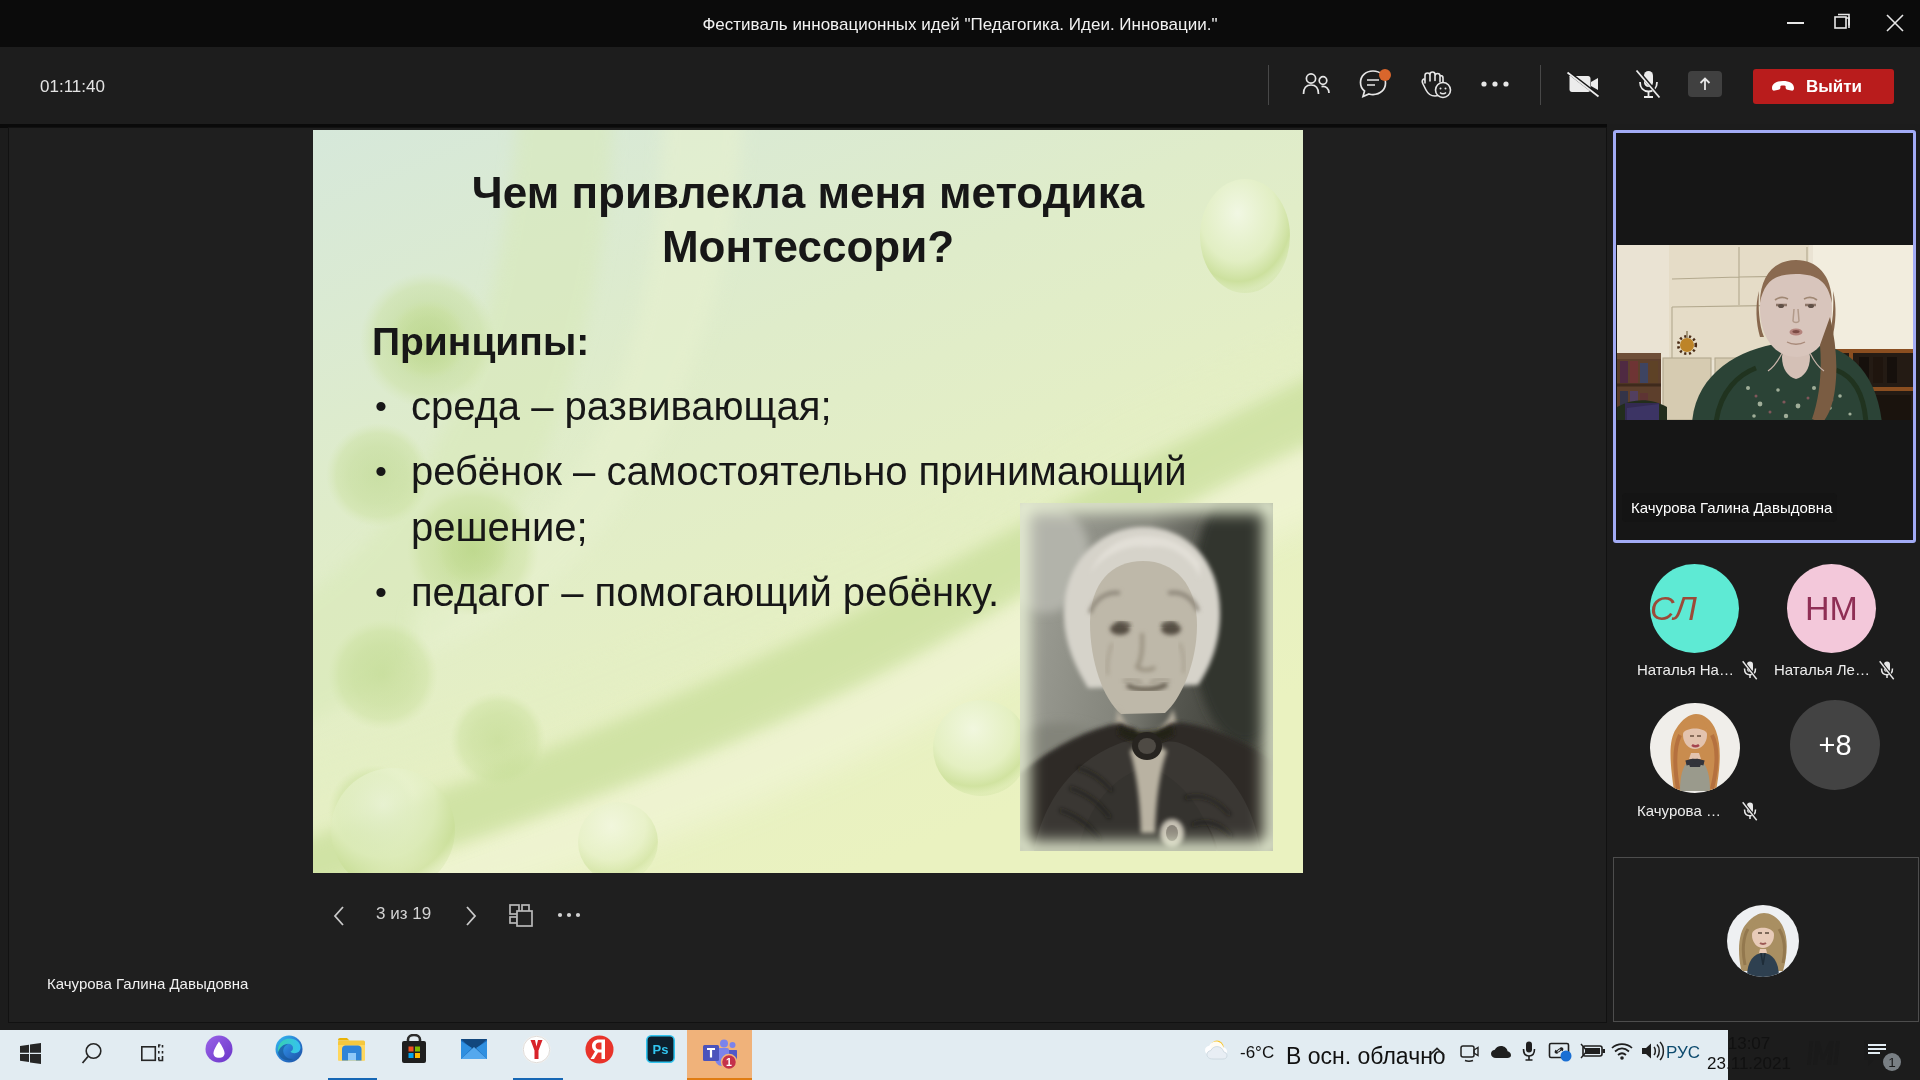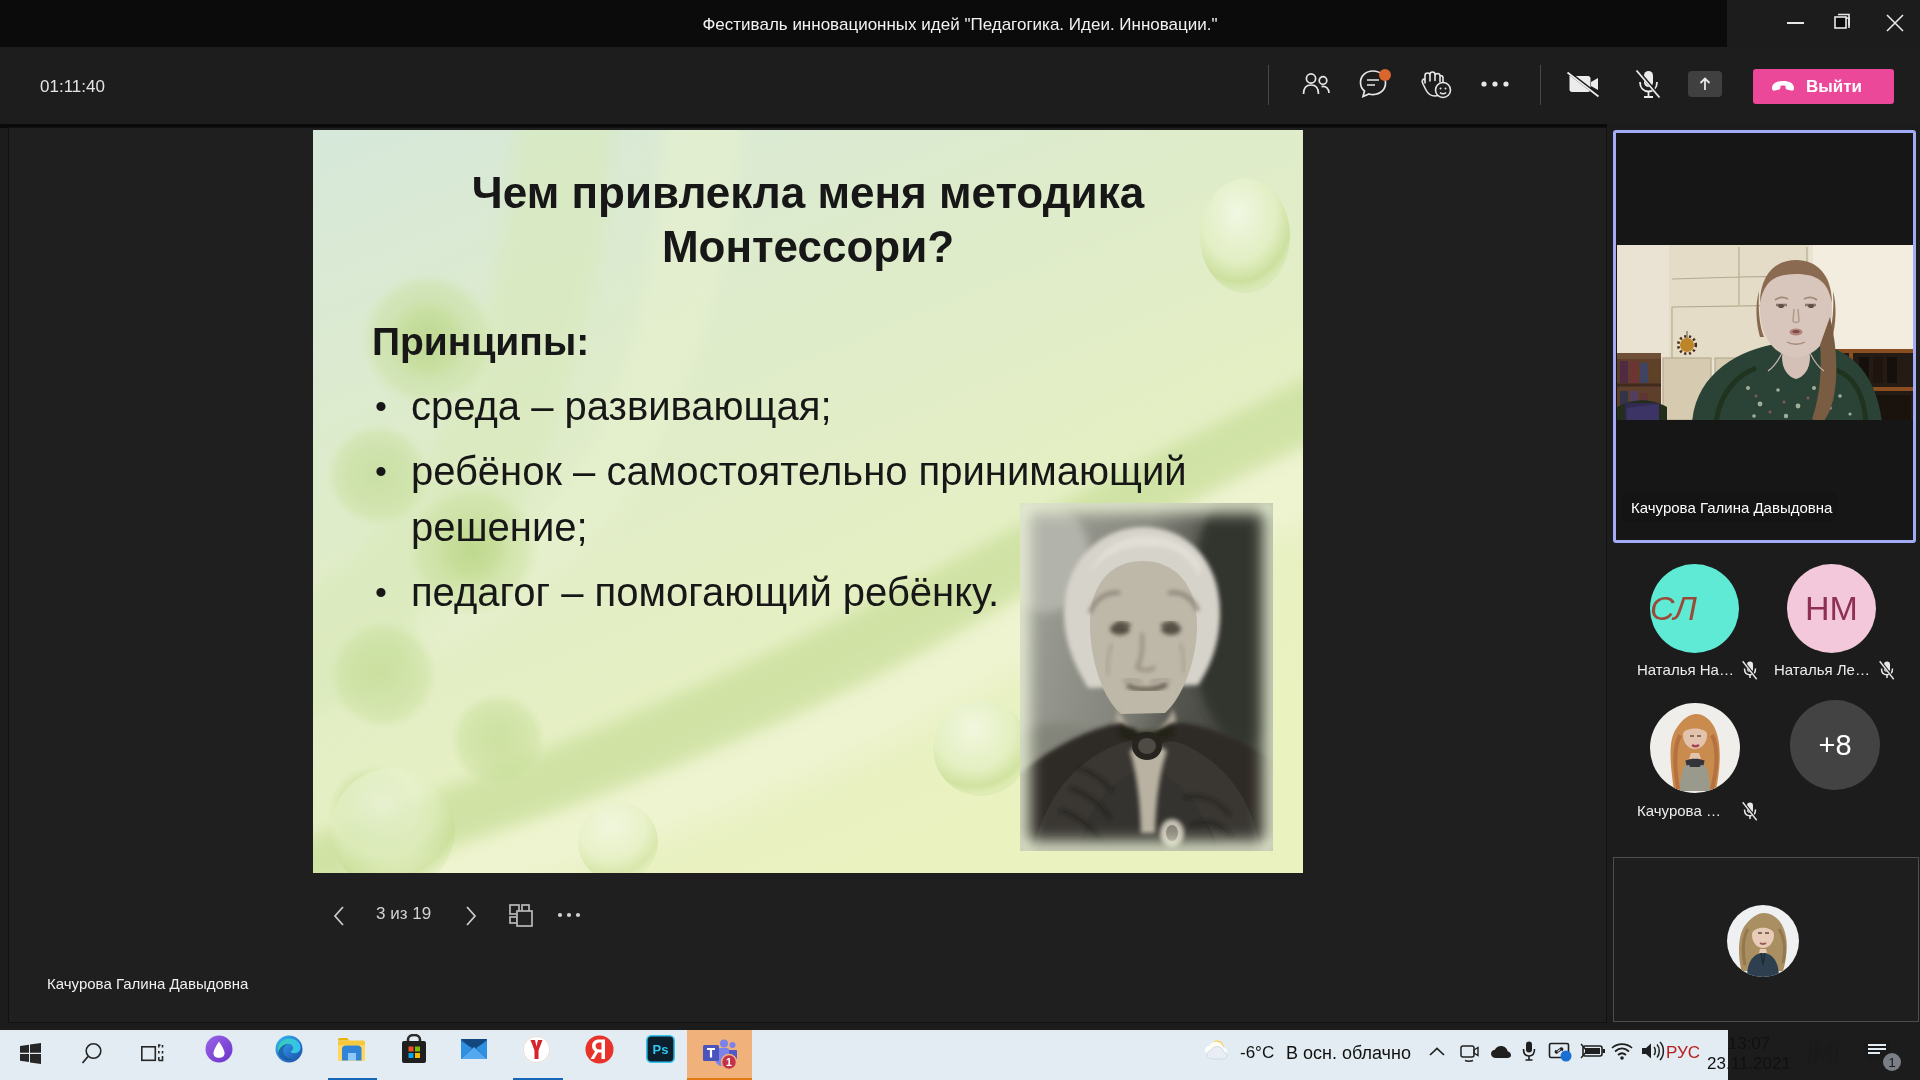--- a/index.html
+++ b/index.html
@@ -1,19 +1,19 @@
 <!DOCTYPE html>
 <html><head>
 <meta charset="utf-8">
 <style>
   * { margin:0; padding:0; box-sizing:border-box; }
   html,body { width:1920px; height:1080px; overflow:hidden; background:#1c1c1c;
     font-family:"Liberation Sans", sans-serif; }
   .abs { position:absolute; }
-  #titlebar { position:absolute; left:0; top:0; width:1727px; height:47px; background:#0b0b0b; }
+  #titlebar { position:absolute; left:0; top:0; width:1920px; height:47px; background:#0b0b0b; }
   #titletext { position:absolute; left:0; top:0; width:1920px; height:47px; line-height:49px;
     text-align:center; color:#f2f2f2; font-size:17px; }
   .winbtn { position:absolute; top:0; width:46px; height:47px; color:#e8e8e8; }
   #toolbar { position:absolute; left:0; top:47px; width:1920px; height:77px; background:#1d1d1d; }
   #blackline { position:absolute; left:0; top:124px; width:1920px; height:4px; background:#0a0a0a; }
   #timer { position:absolute; left:40px; top:30px; color:#e3e3e3; font-size:17px; }
   .vsep { position:absolute; top:65px; height:40px; width:1px; background:#484848; }
   #stage { position:absolute; left:8px; top:127px; width:1599px; height:896px; background:#1f1f1f;
     border:1px solid #111111; }
   #slide { position:absolute; left:313px; top:130px; width:990px; height:853px; overflow:hidden; }
@@ -89,21 +89,21 @@
     <path d="M8,14 C8,20 11.5,23.5 16.5,23.5 C21.5,23.5 25,20 25,14" stroke="#ececec" stroke-width="1.8" fill="none"></path>
     <path d="M16.5,23.5 L16.5,29 M12,29 L21,29" stroke="#ececec" stroke-width="1.8"></path>
     <path d="M5,2 L28,29" stroke="#1f1f1f" stroke-width="3.4"></path>
     <path d="M4.5,2.5 L27.5,29.5" stroke="#ececec" stroke-width="1.8"></path>
   </svg>
   <div class="abs" style="left:1688px; top:71px; width:34px; height:26px; background:#404040; border-radius:4px;">
     <svg class="abs" style="left:8px; top:4px;" width="18" height="18" viewBox="0 0 18 18">
       <path d="M9,15 L9,4 M4.5,8 L9,3.5 L13.5,8" stroke="#e8e8e8" stroke-width="1.8" fill="none"></path>
     </svg>
   </div>
-  <div class="abs" style="left:1753px; top:69px; width:141px; height:35px; background:#ec4899; border-radius:3px;">
+  <div class="abs" style="left:1753px; top:69px; width:141px; height:35px; background:#b91c1c; border-radius:3px;">
     <svg class="abs" style="left:17px; top:9px;" width="26" height="17" viewBox="0 0 26 17">
       <path d="M2,10 C2,5.5 6.5,3 13,3 C19.5,3 24,5.5 24,10 C24,12 23,13 21.2,12.6 L17.5,11.8 C16.3,11.5 15.6,10.7 15.6,9.5 L15.6,8 C14,7.4 12,7.4 10.4,8 L10.4,9.5 C10.4,10.7 9.7,11.5 8.5,11.8 L4.8,12.6 C3,13 2,12 2,10 Z" fill="#ffffff"></path>
     </svg>
     <div class="abs" style="left:53px; top:8px; color:#ffffff; font-size:17px; font-weight:bold;">Выйти</div>
   </div>
 </div>
 <div id="stage"></div>
 <div id="slide">
 <svg width="990" height="743" viewBox="0 0 990 743">
   <defs>
@@ -465,21 +465,21 @@
     <text x="26" y="28" text-anchor="middle" fill="#ffffff" font-size="10.5" font-weight="bold" font-family="Liberation Sans">1</text>
   </svg>
   <div class="underline" style="left:328px; width:49px;"></div>
   <div class="underline" style="left:513px; width:50px;"></div>
   <svg class="abs" style="left:1203px; top:9px;" width="32" height="26" viewBox="0 0 32 26">
     <circle cx="14" cy="8" r="6.5" fill="#f8c52a"></circle>
     <path d="M8,16 C4,16 2,13.8 2,11.2 C2,8.8 3.8,7 6.2,6.8 C7.4,4 10,2.4 13,2.4 C16.6,2.4 19.6,4.8 20.2,8.2 C22.4,8.6 24,10.4 24,12.6 C24,15.1 22,16 19.5,16 Z" fill="#ffffff" opacity="0.95"></path>
     <path d="M10,20 C6,20 4,18 4,15.6 C4,13.4 5.6,11.8 7.8,11.6 C8.9,9 11.3,7.6 14,7.6 C17.3,7.6 20,9.8 20.6,12.8 C22.6,13.2 24,14.8 24,16.8 C24,19 22.2,20 20,20 Z" fill="#e8eef4" stroke="#c8d4dc" stroke-width="0.8"></path>
   </svg>
   <div class="abs" id="traytext" style="left:1240px; top:13px;">-6°C</div>
-  <div class="abs" id="traytext2" style="left:1286px; top:13px; color:#111111; font-size:18px;">В осн. облачно</div>
+  <div class="abs" id="traytext2" style="left:1286px; top:13px; color:#111111; font-size:23px;">В осн. облачно</div>
   <svg class="abs" style="left:1428px; top:16px;" width="18" height="12" viewBox="0 0 18 12">
     <path d="M2,9 L9,2.5 L16,9" stroke="#222222" stroke-width="1.7" fill="none"></path>
   </svg>
   <svg class="abs" style="left:1458px; top:12px;" width="22" height="20" viewBox="0 0 22 20">
     <rect x="3" y="4" width="13" height="11" rx="2" fill="none" stroke="#222222" stroke-width="1.5"></rect>
     <path d="M16,8 L20,5.5 L20,13.5 L16,11 Z" fill="none" stroke="#222222" stroke-width="1.4"></path>
     <path d="M7,18.5 C9.5,19.5 12.5,19.5 15,18.5" stroke="#222222" stroke-width="1.4" fill="none"></path>
   </svg>
   <svg class="abs" style="left:1489px; top:14px;" width="24" height="16" viewBox="0 0 24 16">
     <path d="M7,14 C4,14 2,12.2 2,9.8 C2,7.6 3.6,6 5.8,5.8 C6.9,3.4 9.3,2 12,2 C15.3,2 18,4.2 18.6,7.2 C20.6,7.6 22,9.2 22,11.2 C22,13 20.4,14 18.5,14 Z" fill="#1f1f1f"></path>
@@ -501,21 +501,21 @@
     <path d="M1,2 L7,9 L1,16" stroke="#1f1f1f" stroke-width="1.4" fill="none"></path>
   </svg>
   <svg class="abs" style="left:1610px; top:12px;" width="24" height="18" viewBox="0 0 24 18">
     <path d="M2,6 C7.5,0.8 16.5,0.8 22,6 M5,9.5 C9.5,5.5 14.5,5.5 19,9.5 M8,13 C10.5,10.8 13.5,10.8 16,13" stroke="#1f1f1f" stroke-width="1.7" fill="none"></path>
     <circle cx="12" cy="16" r="1.8" fill="#1f1f1f"></circle>
   </svg>
   <svg class="abs" style="left:1640px; top:11px;" width="26" height="20" viewBox="0 0 26 20">
     <path d="M2,7 L6,7 L11,2.5 L11,17.5 L6,13 L2,13 Z" fill="#1f1f1f"></path>
     <path d="M14,6 C15.8,8 15.8,12 14,14 M17,3.5 C20,6.5 20,13.5 17,16.5 M20,1 C24.5,5.5 24.5,14.5 20,19" stroke="#1f1f1f" stroke-width="1.5" fill="none"></path>
   </svg>
-  <div class="abs" id="traytext3" style="left:1666px; top:13px; color:#b91c1c; font-size:17px;">РУС</div>
+  <div class="abs" id="traytext3" style="left:1666px; top:13px; color:#0c4a6e; font-size:17px;">РУС</div>
   <div class="abs" style="left:1705px; top:4px; width:88px; text-align:center; color:#111111; font-size:17px; line-height:20px;">13:07<br>23.11.2021</div>
   <svg class="abs" style="left:1806px; top:8px;" width="34" height="30" viewBox="0 0 34 30">
     <path d="M2,27 L2,3 L5.5,3 L5.5,27 Z M8,27 L8,3 L12,3 L17,17 L22,3 L26,3 L26,27 L22,27 L22,12 L18.5,22 L15.5,22 L12,12 L12,27 Z M28.5,27 L28.5,3 L32,3 L32,27 Z" fill="#1a1a1a" transform="skewX(-6) translate(2,0)"></path>
   </svg>
   <svg class="abs" style="left:1862px; top:8px;" width="42" height="34" viewBox="0 0 42 34">
     <path d="M2,2 L28,2 L28,22 L12,22 L6,28 L6,22 L2,22 Z" fill="#1a1a1a"></path>
     <path d="M6,7 L24,7 M6,11 L24,11 M6,15 L18,15" stroke="#e2ecf2" stroke-width="2"></path>
     <circle cx="30" cy="24" r="9" fill="#8a9197" opacity="0.85"></circle>
     <text x="30" y="29" text-anchor="middle" fill="#1a1a1a" font-size="13.5" font-family="Liberation Sans">1</text>
   </svg>

